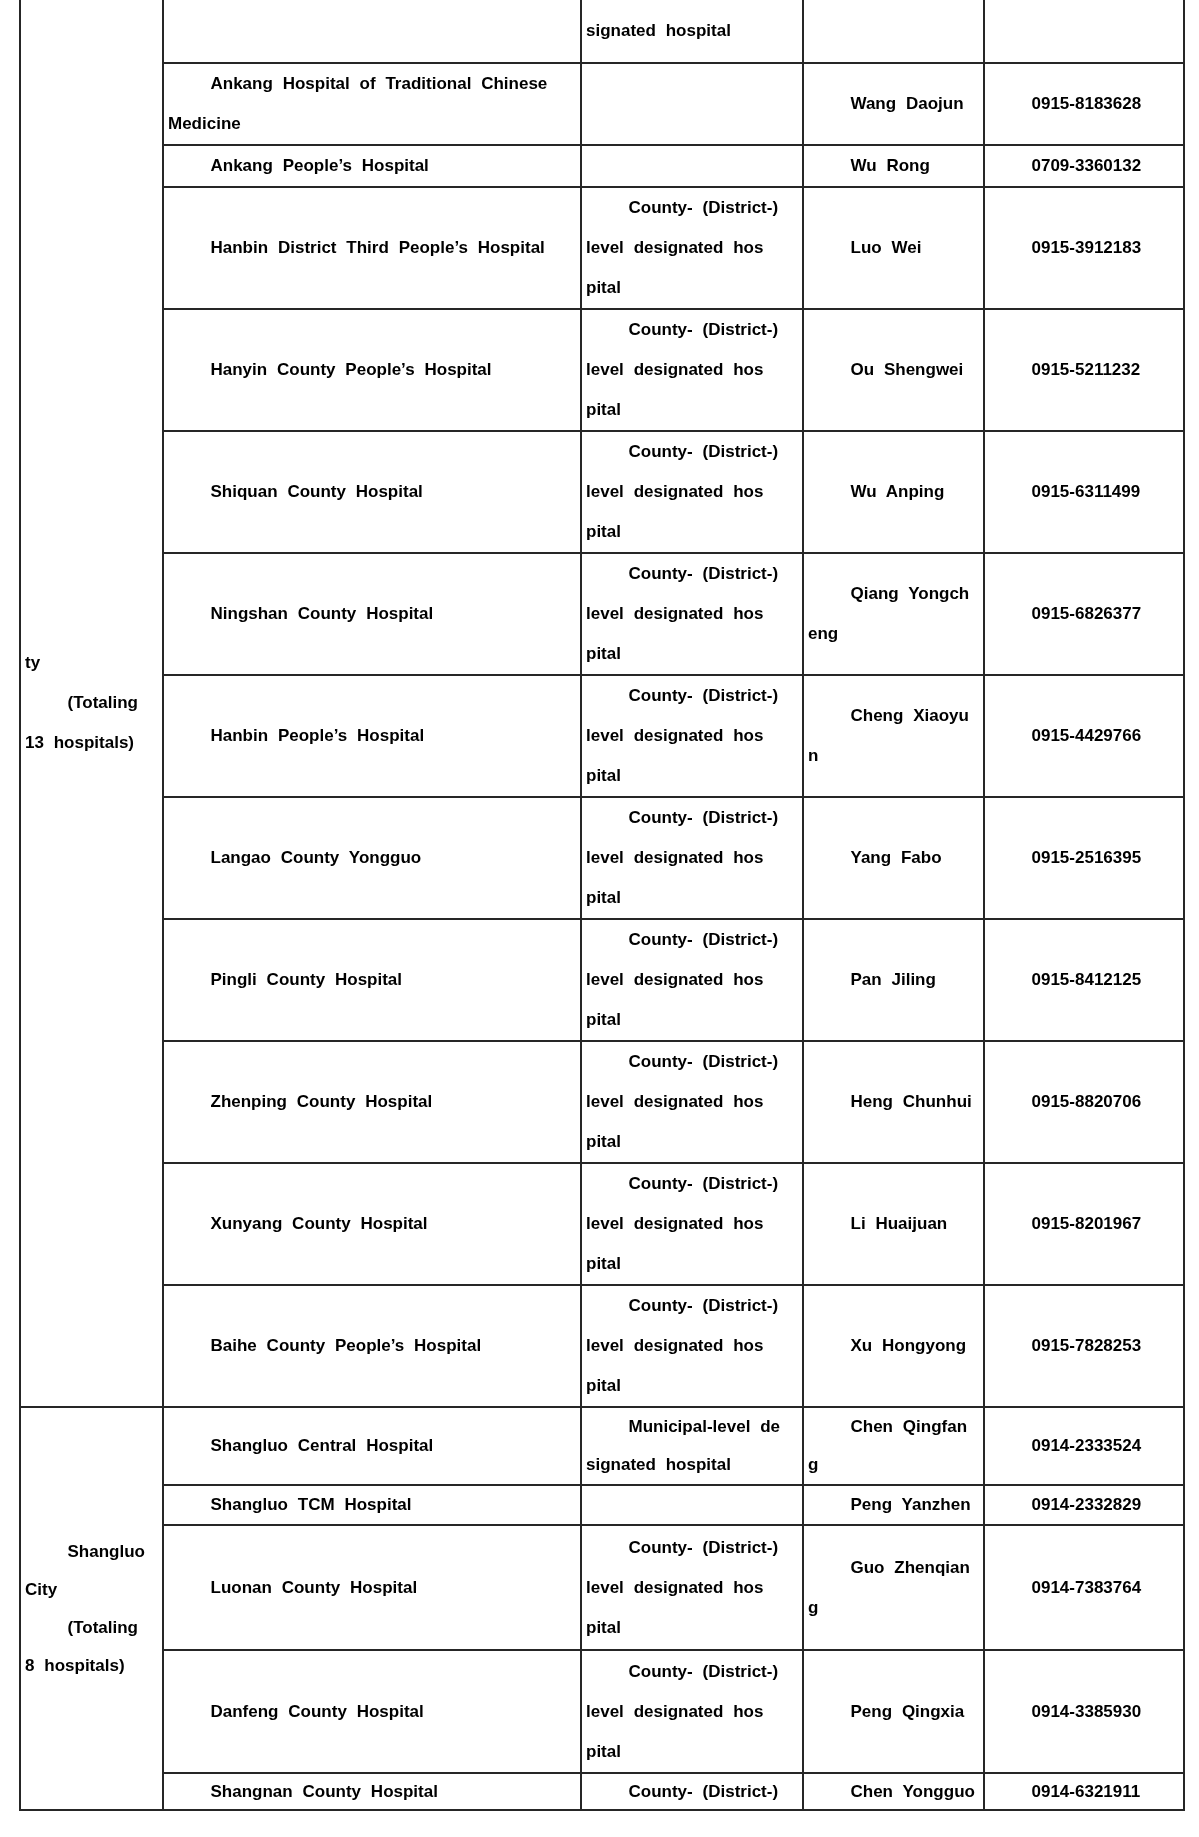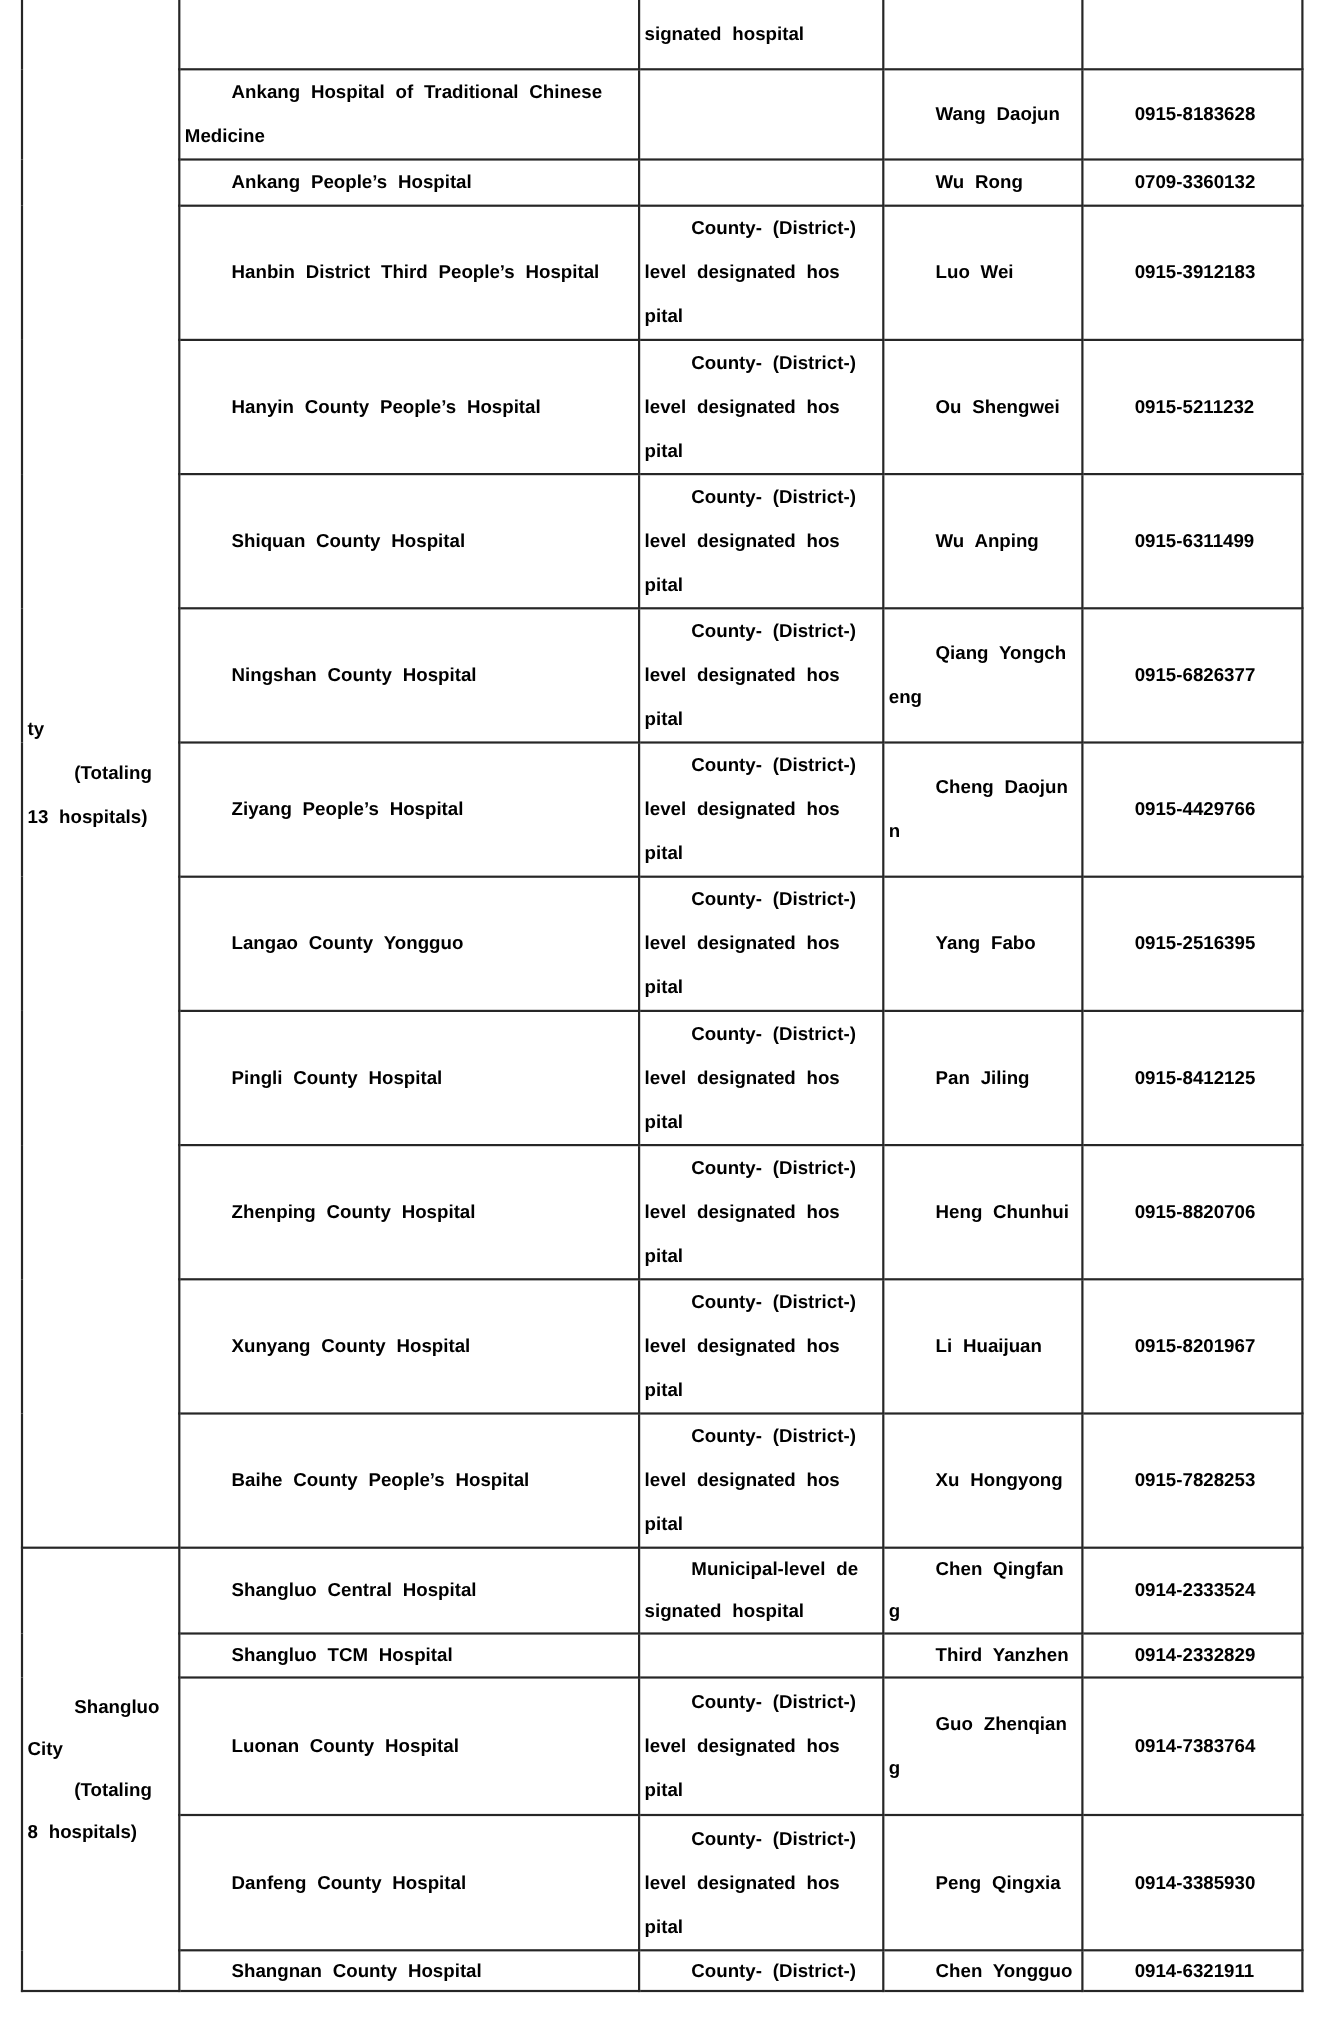--- a/index.html
+++ b/index.html
@@ -166,29 +166,29 @@
           <div class="para">Qiang Yongch
 eng</div>
         </td>
       <td>
           <div class="para">0915-6826377</div>
         </td>
     </tr>
 
     <tr style="height:122px">
       <td>
-          <div class="para">Ziyang People’s Hospital</div>
-        </td>
-      <td>
-          <div class="para">County- (District-)
-level designated hos
-pital</div>
-        </td>
-      <td>
-          <div class="para">Cheng Daojun
+          <div class="para">Hanbin People’s Hospital</div>
+        </td>
+      <td>
+          <div class="para">County- (District-)
+level designated hos
+pital</div>
+        </td>
+      <td>
+          <div class="para">Cheng Xiaoyu
 n</div>
         </td>
       <td>
           <div class="para">0915-4429766</div>
         </td>
     </tr>
 
     <tr style="height:122px">
       <td>
           <div class="para">Langao County Yongguo</div>
@@ -296,21 +296,21 @@
           <div class="para">0914-2333524</div>
         </td>
     </tr>
 
     <tr class="row-short" style="height:38px">
       <td>
           <div class="para">Shangluo TCM Hospital</div>
         </td>
       <td></td>
       <td>
-          <div class="para">Third Yanzhen</div>
+          <div class="para">Peng Yanzhen</div>
         </td>
       <td>
           <div class="para">0914-2332829</div>
         </td>
     </tr>
 
     <tr style="height:125px">
       <td>
           <div class="para">Luonan County Hospital</div>
         </td>

